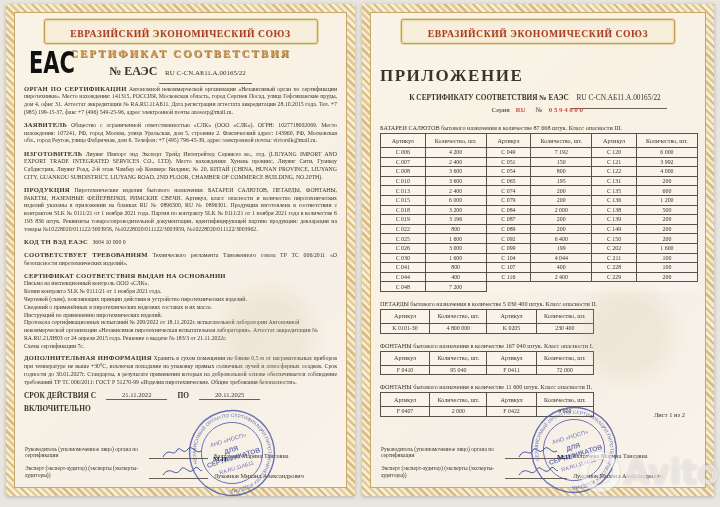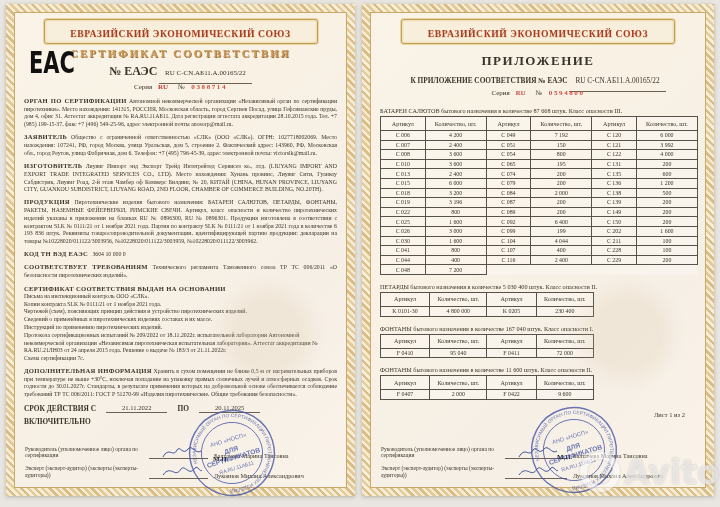--- a/index.html
+++ b/index.html
@@ -52,21 +52,21 @@
   .sigline svg{position:absolute;left:20%;bottom:-2px;}
   .signame{width:122px;font-size:6.2px;white-space:nowrap;}
   .mp{position:absolute;font-weight:bold;font-size:7px;color:#222;text-align:center;}
 
   .stamp{position:absolute;width:90px;height:90px;opacity:.82;transform:rotate(-17deg);pointer-events:none;}
   .stamp-left{left:172px;top:395px;}
   .stamp-right{left:158px;top:392px;}
   .stamp text{fill:#4a58a6;font-family:"Liberation Sans",sans-serif;}
 
   
-  .apx-title{text-align:center;font-weight:bold;font-size:13px;letter-spacing:1.5px;margin-top:9px;}
+  .apx-title{font-weight:bold;font-size:17px;letter-spacing:1.5px;margin-top:22px;}
   .apx-sub{text-align:center;font-size:7.3px;margin-top:7px;}
   .apx-sub b{font-size:7.3px;}
   .tbl-caption{font-size:6.2px;margin:8px 0 2px;}
   table{border-collapse:collapse;table-layout:fixed;background:rgba(255,255,255,.25);}
   th,td{border:1px solid #56524a;font-size:5.9px;text-align:center;padding:0;}
   th{font-size:6.1px;font-weight:normal;height:13px;}
   td{height:8.6px;}
   .t6{width:318px;}
   .t6 th:nth-child(odd){width:14%;}
   .t6 th:nth-child(even){width:19.3%;}
@@ -93,26 +93,20 @@
 
     <div class="eac">ЕАС</div>
 
     <div class="cert-title">СЕРТИФИКАТ СООТВЕТСТВИЯ</div>
 
     <div class="numline">
       <b>№ ЕАЭС</b>
       <span class="num-val">RU C-CN.АБ11.А.00165/22</span>
     </div>
 
-    <div class="seriesline">
-      <span>Серия</span>
-      <span class="series-region">RU</span>
-      <span>№</span>
-      <span class="series-num">0388714</span>
-    </div>
 
     <div class="secs">
       <p class="sec">
         <b>ОРГАН ПО СЕРТИФИКАЦИИ</b>
         <span>Автономной некоммерческой организации «Независимый орган по сертификации пиротехники». Место нахождения: 141315, РОССИЯ, Московская область, город Сергиев Посад, улица Гефсиманские пруды, дом 4, офис 31. Аттестат аккредитации № RA.RU.11АБ11. Дата регистрации аттестата аккредитации 28.10.2015 года. Тел. +7 (985) 199-15-37, факс +7 (496) 549-25-96, адрес электронной почты anosorp@mail.ru.</span>
       </p>
       <p class="sec">
         <b>ЗАЯВИТЕЛЬ</b>
         <span>Общество с ограниченной ответственностью «СЛК» (ООО «СЛК»). ОГРН: 1027718002069. Место нахождения: 107241, РФ, город Москва, улица Уральская, дом 5, строение 2. Фактический адрес: 143960, РФ, Московская обл., город Реутов, улица Фабричная, дом 6. Телефон: +7 (495) 796-45-39, адрес электронной почты: victorslk@mail.ru.</span>
       </p>
@@ -196,21 +190,21 @@
 
 <div class="page page-right">
   <div class="inner">
     <div class="banner">
       <span>ЕВРАЗИЙСКИЙ ЭКОНОМИЧЕСКИЙ СОЮЗ</span>
     </div>
 
     <div class="apx-title">ПРИЛОЖЕНИЕ</div>
 
     <div class="apx-sub">
-      <b>К ПРИЛОЖЕНИЕ СООТВЕТСТВИЯ № ЕАЭС</b>
+      <b>К СЕРТИФИКАТУ СООТВЕТСТВИЯ № ЕАЭС</b>
       <span class="num-val">RU C-CN.АБ11.А.00165/22</span>
     </div>
 
     <div class="seriesline">
       <span>Серия</span>
       <span class="series-region outline">RU</span>
       <span>№</span>
       <span class="series-num">0594800</span>
     </div>
 

